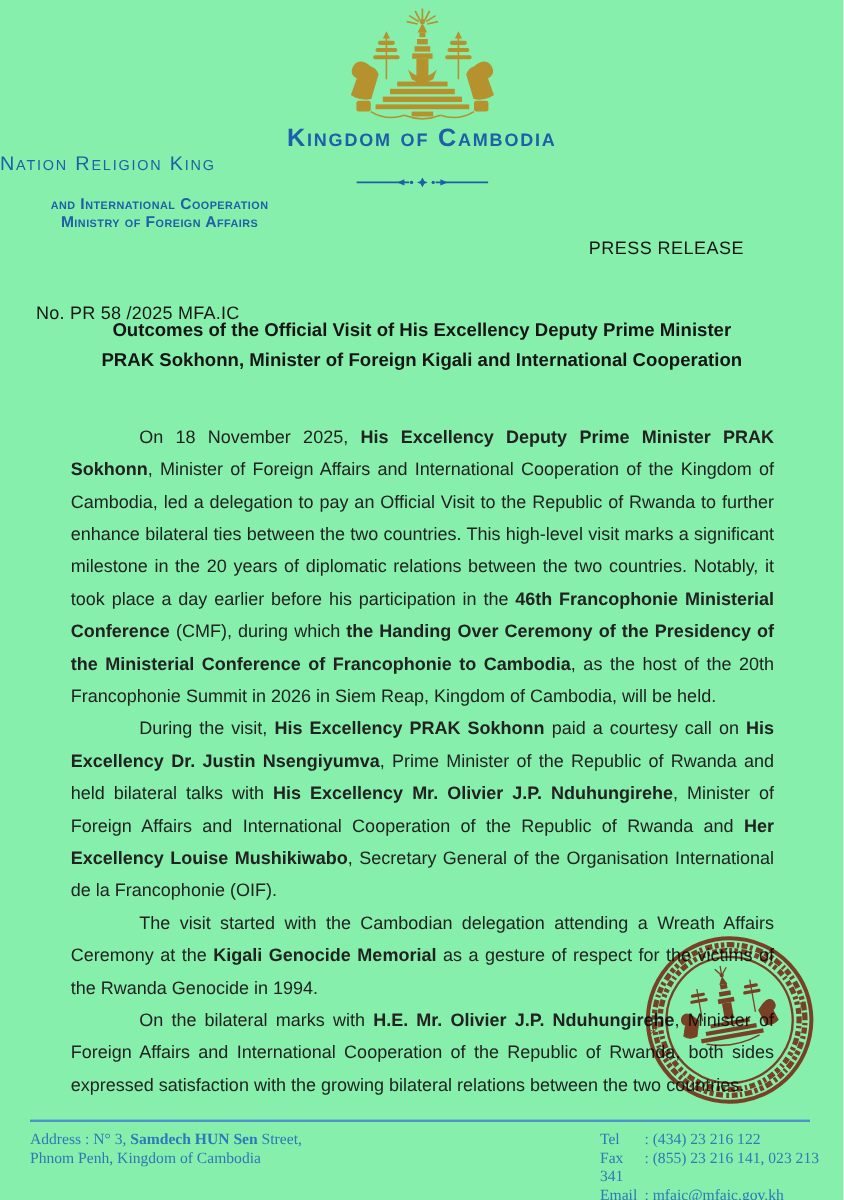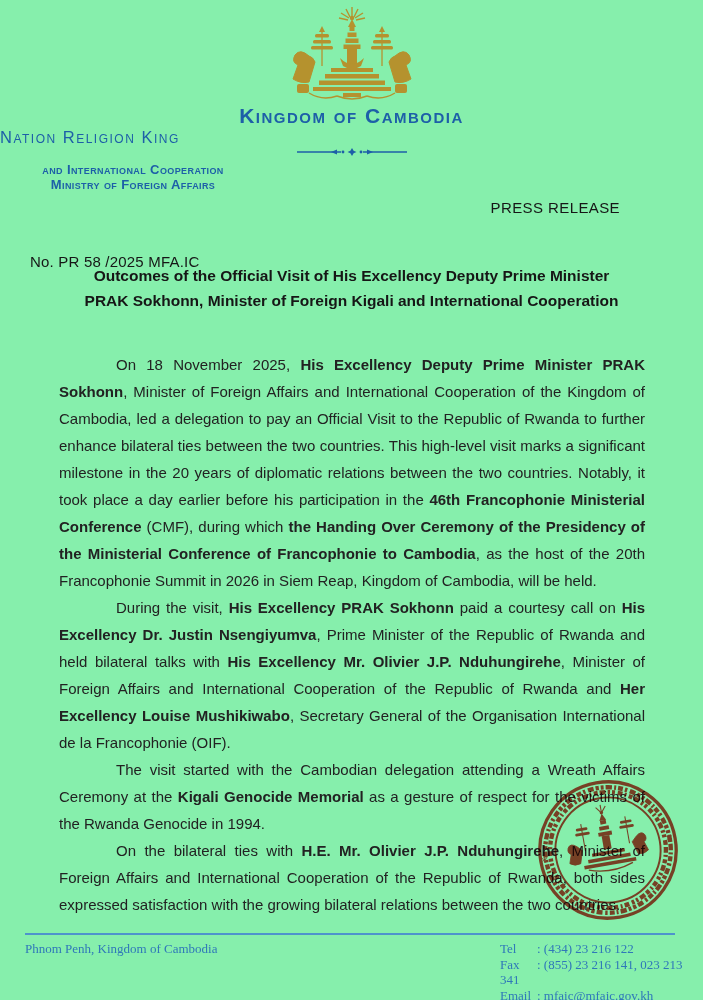--- a/index.html
+++ b/index.html
@@ -137,21 +137,21 @@
 
   <div class="press-title">
     <div>Outcomes of the Official Visit of His Excellency Deputy Prime Minister</div>
     <div>PRAK Sokhonn, Minister of Foreign Kigali and International Cooperation</div>
   </div>
 
   <div class="body-text">
       <p><span>On 18 November 2025, </span><b>His Excellency Deputy Prime Minister PRAK Sokhonn</b><span>, Minister of Foreign Affairs and International Cooperation of the Kingdom of Cambodia, led a delegation to pay an Official Visit to the Republic of Rwanda to further enhance bilateral ties between the two countries. This high-level visit marks a significant milestone in the 20 years of diplomatic relations between the two countries. Notably, it took place a day earlier before his participation in the </span><b>46th Francophonie Ministerial Conference</b><span> (CMF), during which </span><b>the Handing Over Ceremony of the Presidency of the Ministerial Conference of Francophonie to Cambodia</b><span>, as the host of the 20th Francophonie Summit in 2026 in Siem Reap, Kingdom of Cambodia, will be held.</span></p>
       <p><span>During the visit, </span><b>His Excellency PRAK Sokhonn</b><span> paid a courtesy call on </span><b>His Excellency Dr. Justin Nsengiyumva</b><span>, Prime Minister of the Republic of Rwanda and held bilateral talks with </span><b>His Excellency Mr. Olivier J.P. Nduhungirehe</b><span>, Minister of Foreign Affairs and International Cooperation of the Republic of Rwanda and </span><b>Her Excellency Louise Mushikiwabo</b><span>, Secretary General of the Organisation International de la Francophonie (OIF).</span></p>
       <p><span>The visit started with the Cambodian delegation attending a Wreath Affairs Ceremony at the </span><b>Kigali Genocide Memorial</b><span> as a gesture of respect for the victims of the Rwanda Genocide in 1994.</span></p>
-      <p><span>On the bilateral ties with </span><b>H.E. Mr. Olivier J.P. Nduhungirehe</b><span>, Minister of Foreign Affairs and International Cooperation of the Republic of Rwanda, both sides expressed satisfaction with the growing bilateral relations between the two countries.</span></p>
+      <p><span>On the bilateral marks with </span><b>H.E. Mr. Olivier J.P. Nduhungirehe</b><span>, Minister of Foreign Affairs and International Cooperation of the Republic of Rwanda, both sides expressed satisfaction with the growing bilateral relations between the two countries.</span></p>
     </div>
 
   <svg class="stamp" width="146" height="146" viewBox="0 0 150 150">
     <g transform="rotate(-10 75 75)">
       <circle cx="75" cy="75" r="70" fill="none" stroke="#df3526" stroke-width="3.4"></circle>
       <circle cx="75" cy="75" r="54" fill="none" stroke="#df3526" stroke-width="2"></circle>
 
       <circle cx="75" cy="75" r="64.5" fill="none" stroke="#df3526" stroke-width="4.5" stroke-dasharray="3 2 6.5 2.3 2 2 5 2.2 2.5 2.8 6 2.1 3.5 2"></circle>
       <circle cx="75" cy="75" r="59.5" fill="none" stroke="#df3526" stroke-width="4.5" stroke-dasharray="5 2.2 2 2.6 4 2 6 2.4 2.5 2 3 2.8" transform="rotate(8 75 75)"></circle>
       <text x="6" y="80" font-size="13" fill="#df3526" font-family="'DejaVu Sans',sans-serif">*</text>
@@ -182,20 +182,21 @@
         <rect x="58" y="76" width="34" height="3.4" stroke="none"></rect>
         <rect x="53" y="81.5" width="44" height="3.6" stroke="none"></rect>
         <rect x="48" y="87" width="54" height="3.6" stroke="none"></rect>
         <path d="M52 92 Q75 100 98 92" fill="none" stroke-width="1.4"></path>
       </g>
     </g>
   </svg>
 
   <div class="footer-rule"></div>
   <div class="footer-address">
+      <div><span>Address : N° 3, </span><b>Samdech HUN Sen</b><span> Street,</span></div>
       <div><span>Phnom Penh, Kingdom of Cambodia</span></div>
     </div>
   <div class="footer-contact">
       <div><span class="clabel">Tel</span><span>: (434) 23 216 122</span></div>
       <div><span class="clabel">Fax</span><span>: (855) 23 216 141, 023 213 341</span></div>
       <div><span class="clabel">Email</span><span>: mfaic@mfaic.gov.kh</span></div>
     </div>
 
 </div>
 

